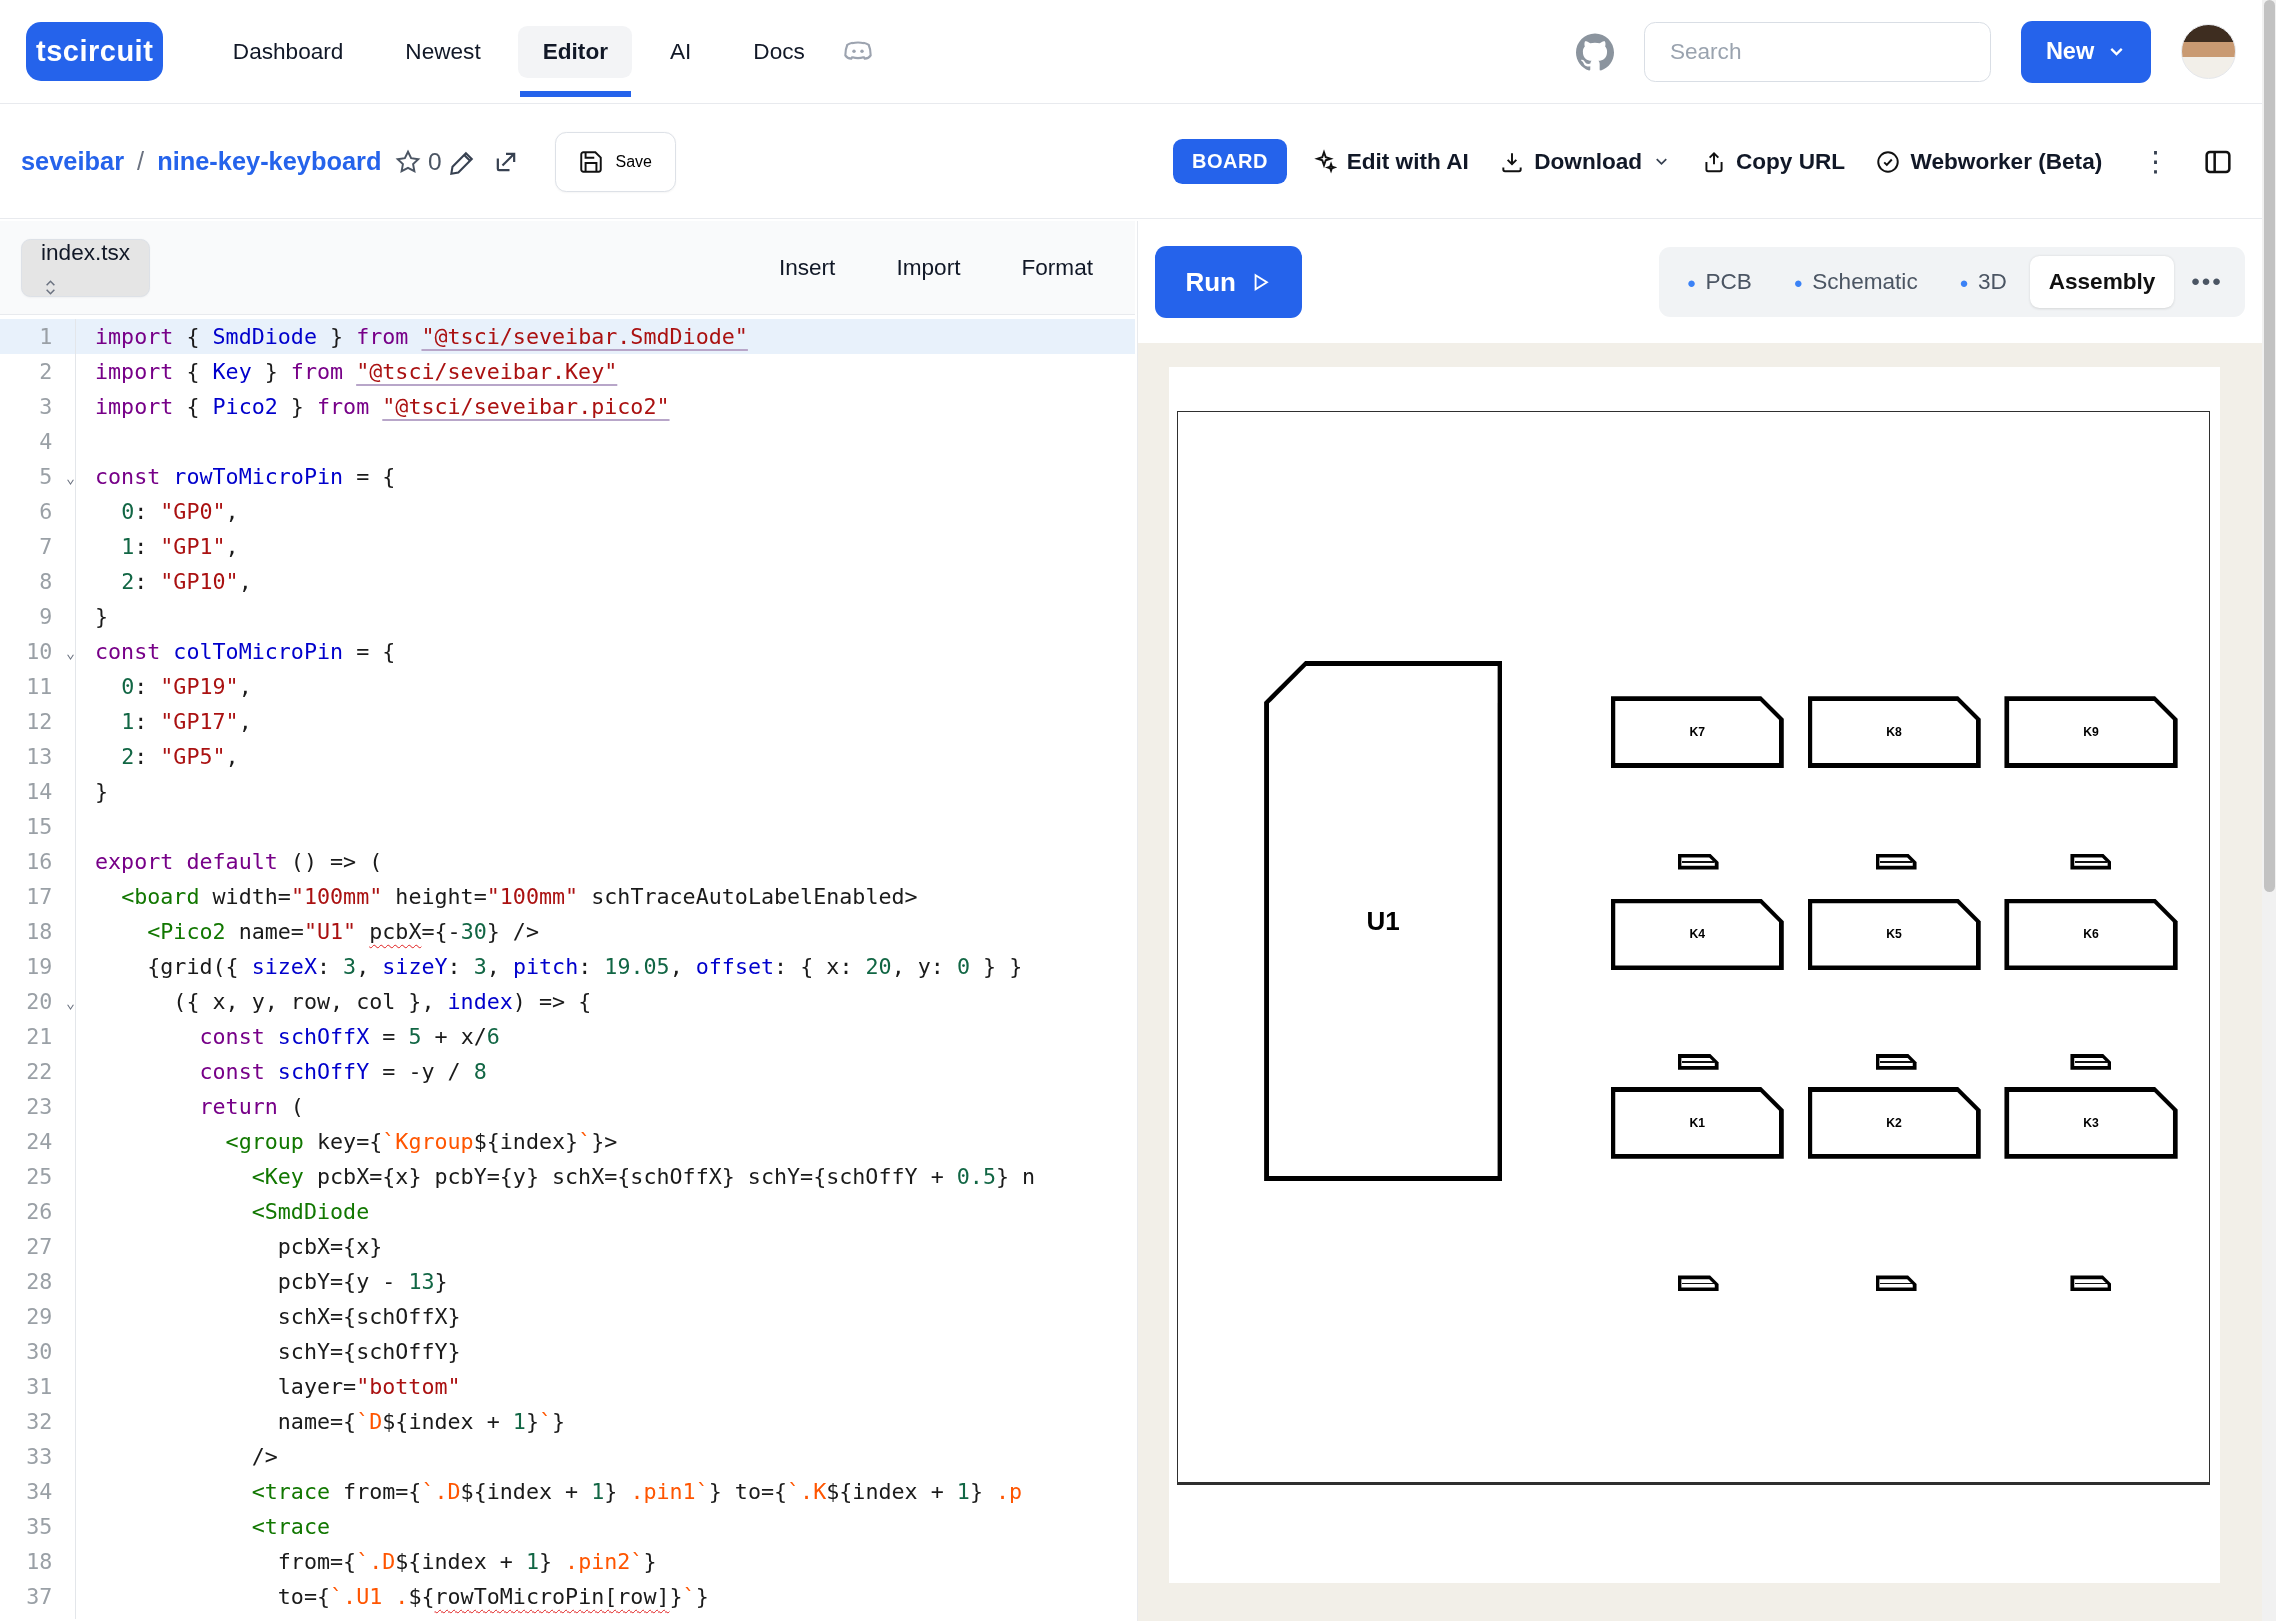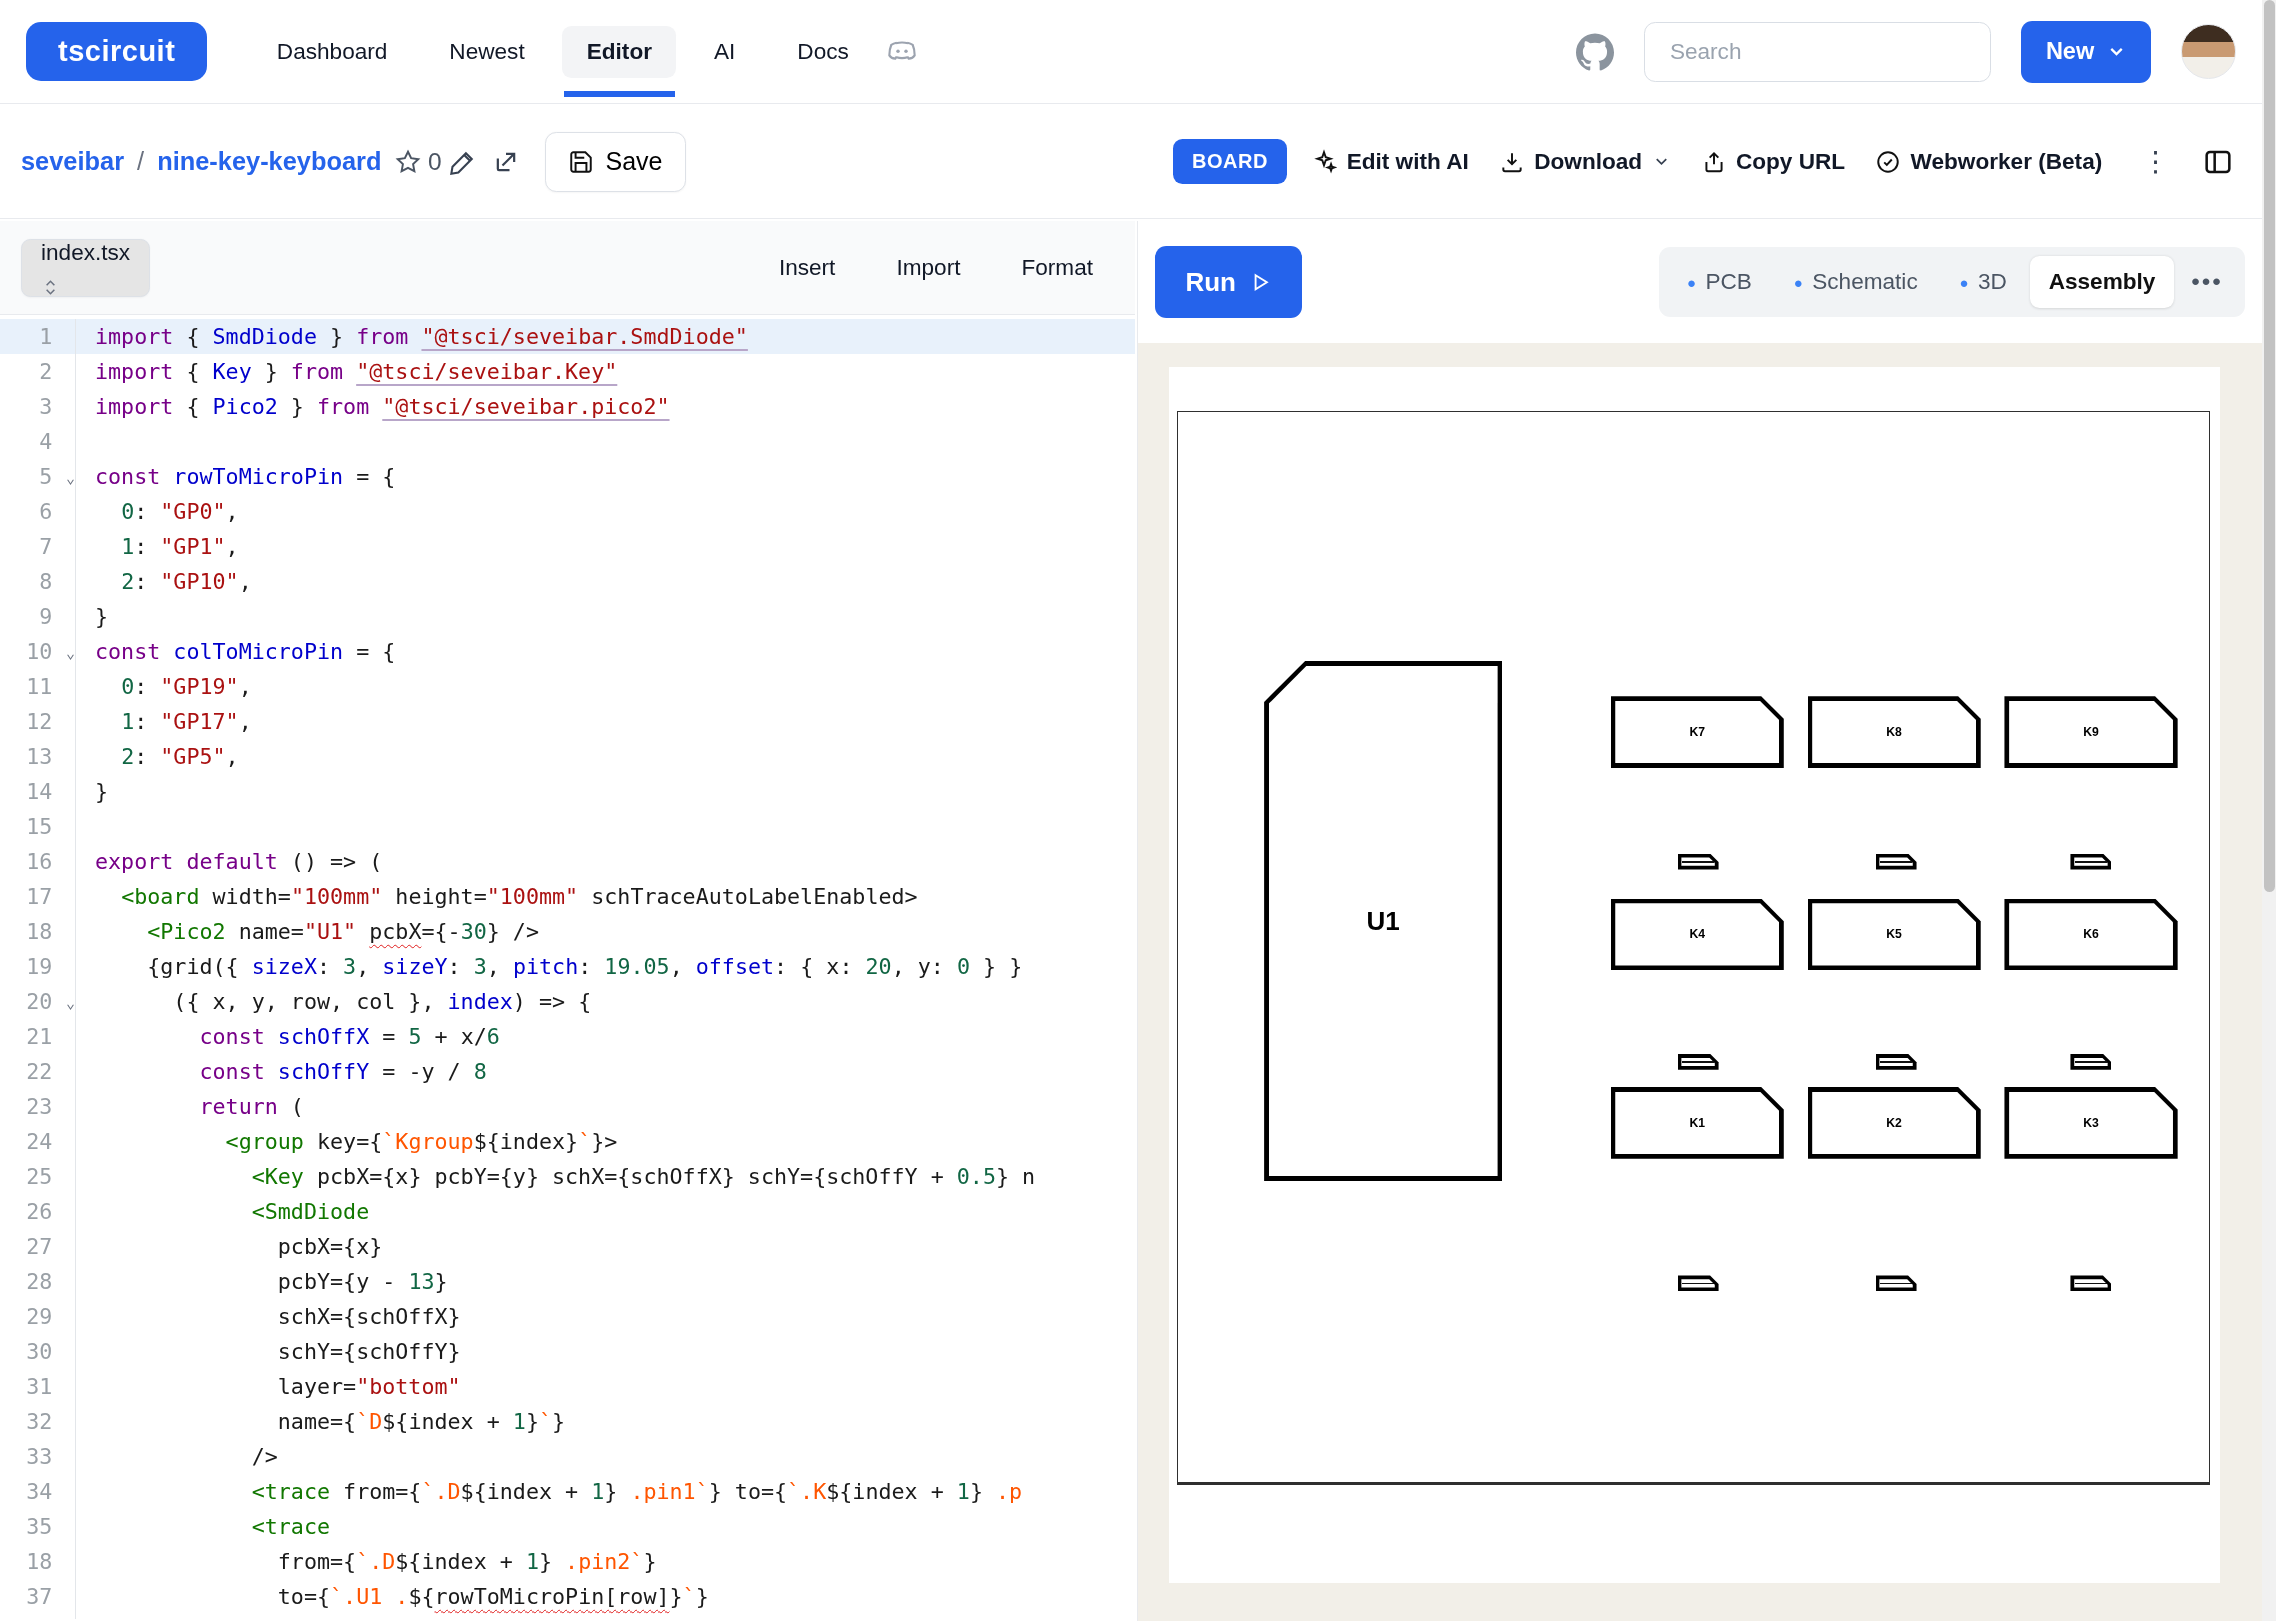--- a/index.html
+++ b/index.html
@@ -4,21 +4,21 @@
 <style>
   * { margin:0; padding:0; box-sizing:border-box; }
   html,body { width:2277px; height:1621px; overflow:hidden; background:#fff;
     font-family:"Liberation Sans", sans-serif; color:#111827; }
   .page { position:relative; width:2277px; height:1621px; }
 
   
   .navbar { position:absolute; left:0; top:0; width:2262px; height:104px; background:#fff;
     border-bottom:1.9px solid #e8eaee; display:flex; align-items:center; padding:0 26px; }
   .logo { background:#2563eb; color:#fff; font-weight:bold; font-size:29px;
-    padding:13px 32px; border-radius:15px; letter-spacing:0.5px; }
+    padding:13px 10px; border-radius:15px; letter-spacing:0.5px; }
   .nav-items { display:flex; align-items:center; margin-left:45px; gap:13px; }
   .nav-item { position:relative; font-size:22.6px; font-weight:500; color:#111827;
     padding:13px 24.5px; border-radius:9.4px; cursor:pointer; }
   .nav-item.active { background:#f3f4f6; font-weight:600; }
   .nav-item.active::after { content:""; position:absolute; left:1.9px; right:1.9px; bottom:-19px;
     height:5.6px; background:#2563eb; }
   .discord { margin-left:13px; }
   .nav-right { margin-left:auto; display:flex; align-items:center; gap:30px; }
   .search-input { width:347px; height:60px; border:1.9px solid #d9dee5; border-radius:11.3px;
     font-size:22.6px; padding:0 24.5px; color:#111; outline:none; background:#fff; }
@@ -31,22 +31,22 @@
   
   .project-bar { position:absolute; left:0; top:105px; width:2262px; height:114px; background:#fff;
     border-bottom:1.9px solid #e8eaee; display:flex; align-items:center; padding:0 21px; }
   .crumb { display:flex; align-items:center; gap:13px; font-size:25.4px; }
   .crumb .owner { color:#2563eb; font-weight:600; }
   .crumb .sep { color:#6b7280; }
   .crumb .proj { color:#2563eb; font-weight:bold; }
   .star-group { display:flex; align-items:center; gap:7.5px; margin-left:13px; color:#4b5563; font-size:24.5px; }
   .icon-btn { background:none; border:none; padding:7.5px; cursor:pointer; display:flex; align-items:center; }
   .btn-save { display:flex; align-items:center; gap:11.3px; background:#fff; border:1.9px solid #dde1e7;
-    border-radius:11.3px; height:60px; padding:0 22.6px; font-size:25px; font-weight:500; cursor:pointer;
-    box-shadow:0 0.9px 1.9px rgba(0,0,0,.04); margin-left:17px; }
+    border-radius:11.3px; height:60px; padding:0 22.6px; font-size:16px; font-weight:500; cursor:pointer;
+    box-shadow:0 0.9px 1.9px rgba(0,0,0,.04); margin-left:27px; }
   .pb-right { margin-left:auto; display:flex; align-items:center; gap:9.4px; }
   .board-badge { background:#2563eb; color:#fff; font-weight:bold; font-size:20px; letter-spacing:0.5px;
     padding:11.3px 19px; border-radius:9.4px; }
   .action-btn { display:flex; align-items:center; gap:9.4px; background:none; border:none;
     font-size:22.6px; font-weight:700; color:#111827; padding:11.3px 15px; border-radius:9.4px; cursor:pointer; }
   .kebab { font-size:28px; color:#374151; padding:5.6px 15px; background:none; border:none; cursor:pointer; }
 
   
   .left-pane { position:absolute; left:0; top:221px; width:1135px; height:1400px; background:#fff; }
   .right-pane { position:absolute; left:1137px; top:221px; width:1125px; height:1400px; background:#fff;

